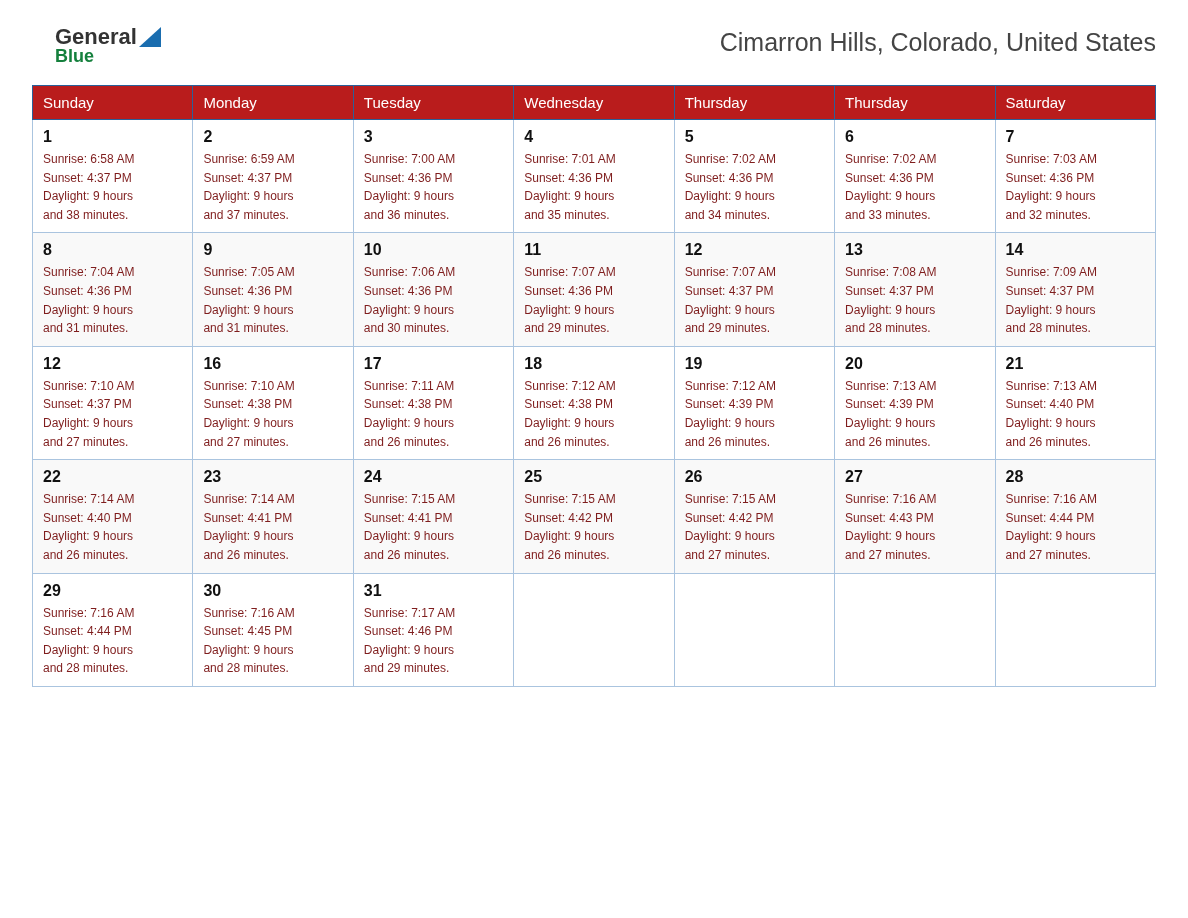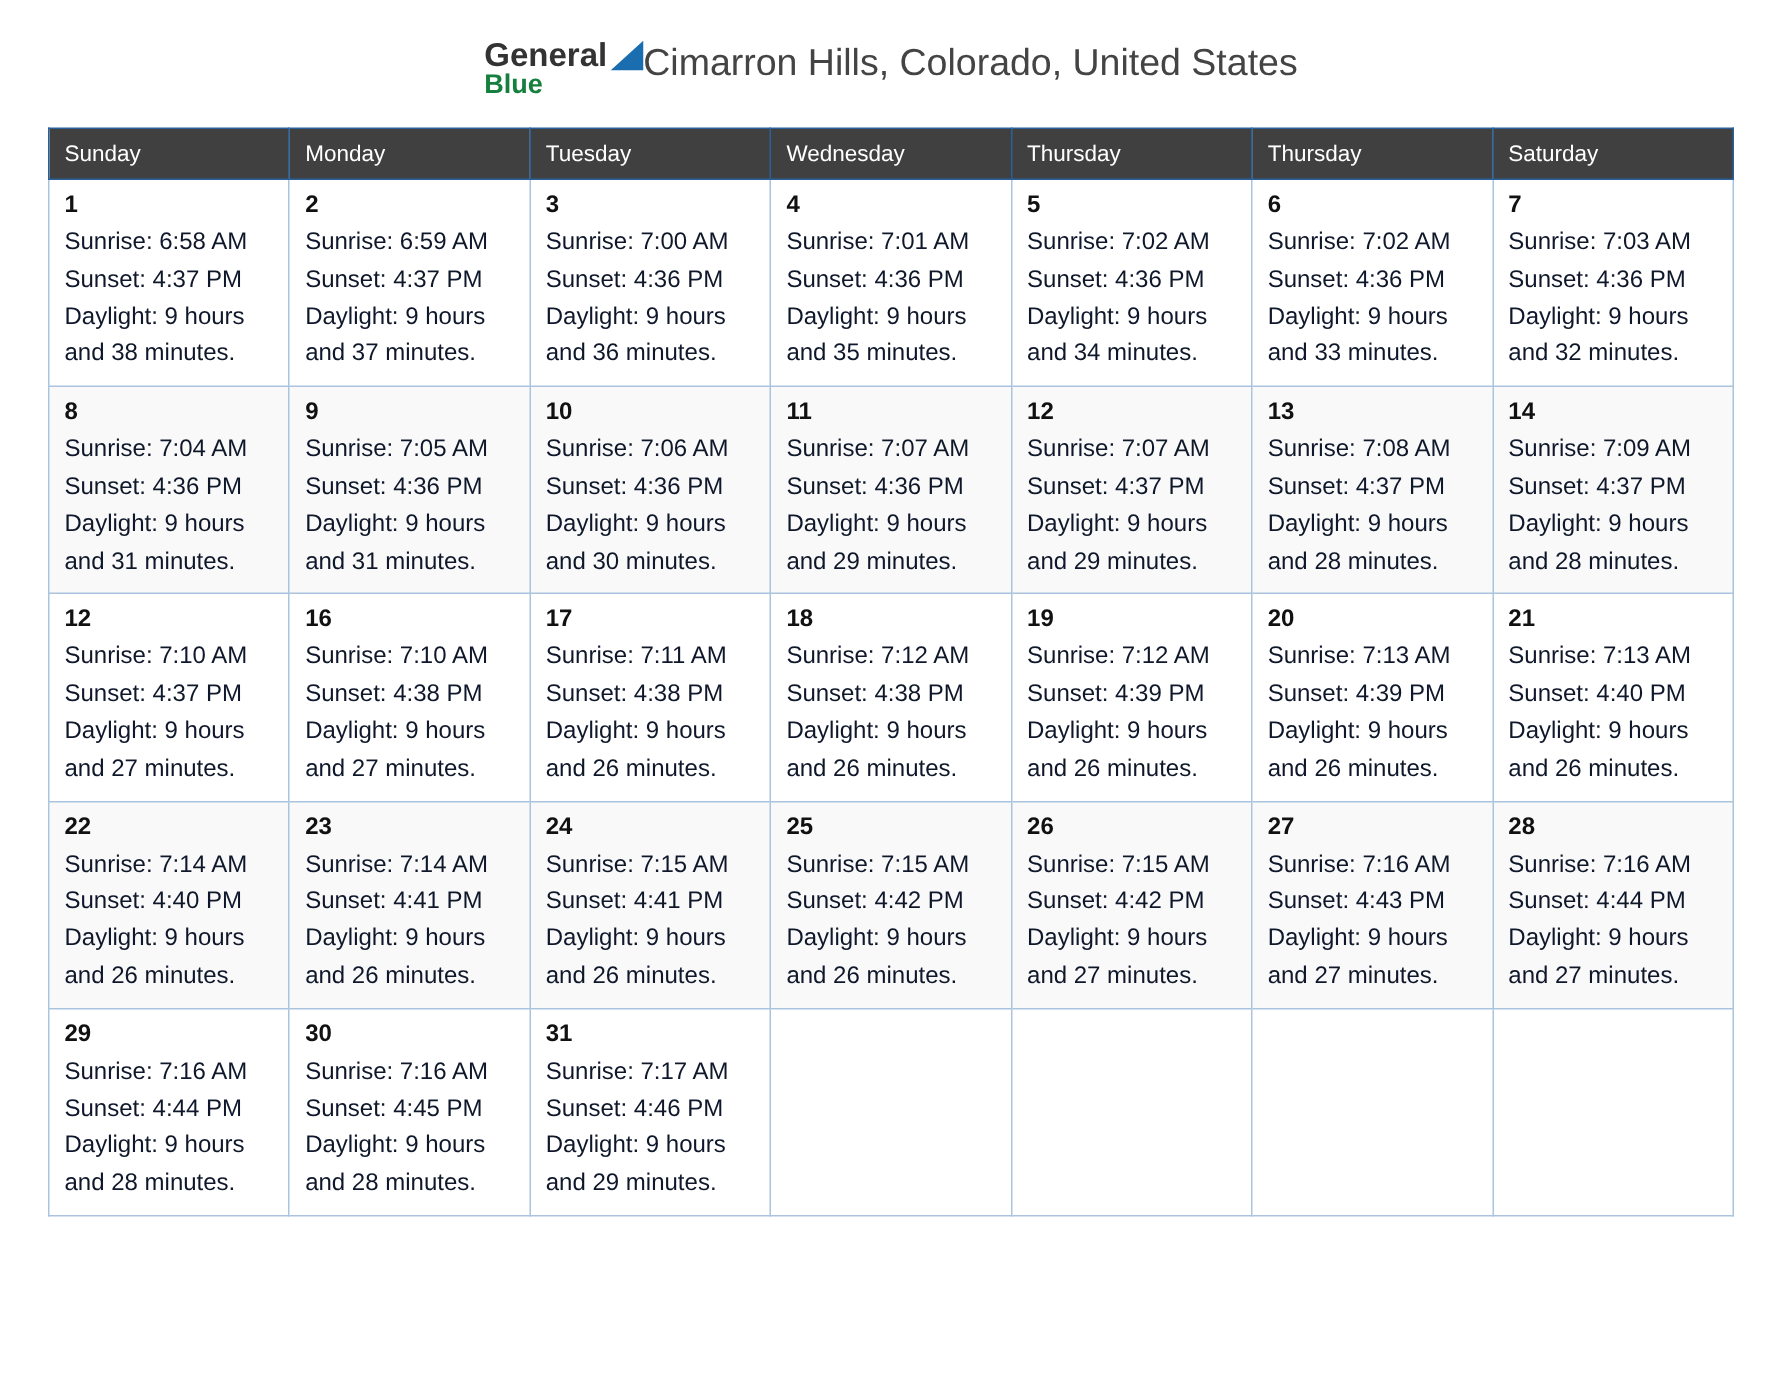--- a/index.html
+++ b/index.html
@@ -5,23 +5,24 @@
     * { box-sizing: border-box; margin: 0; padding: 0; }
     body {
       font-family: Arial, sans-serif;
       background: #fff;
       padding: 24px 32px;
       width: 1188px;
       min-height: 918px;
     }
     .header-area {
       display: flex;
-      justify-content: center;
+      justify-content: space-between;
       align-items: flex-start;
       margin-bottom: 18px;
+      margin-left: 23px;
     }
     .logo-text-general {
       font-size: 22px;
       font-weight: bold;
       color: #333;
     }
     .logo-text-blue {
       font-size: 18px;
       font-weight: bold;
       color: #15803d;
@@ -48,21 +49,21 @@
       font-size: 25px;
       color: #444;
       margin-top: 4px;
     }
     table {
       width: 100%;
       border-collapse: collapse;
       border: 1.5px solid #3a7fc1;
     }
     thead tr th {
-      background-color: #404040;
+      background-color: #b91c1c;
       color: #fff;
       font-size: 15px;
       font-weight: normal;
       padding: 8px 10px;
       text-align: left;
       border: 1px solid #2a6099;
     }
     tbody tr td {
       vertical-align: top;
       padding: 8px 10px;
@@ -78,22 +79,22 @@
     }
     .day-number {
       font-size: 16px;
       font-weight: bold;
       display: block;
       margin-bottom: 4px;
       color: #111;
     }
     .day-info {
       line-height: 1.55;
-      color: #0f172a;
-      font-size: 16px;
+      color: #7f1d1d;
+      font-size: 12px;
     }
     .empty-cell {
       background: #fff !important;
     }
     tbody tr td.empty-cell {
       border: 1px solid #aac4df;
     }
   </style>
 </head>
 <body>

